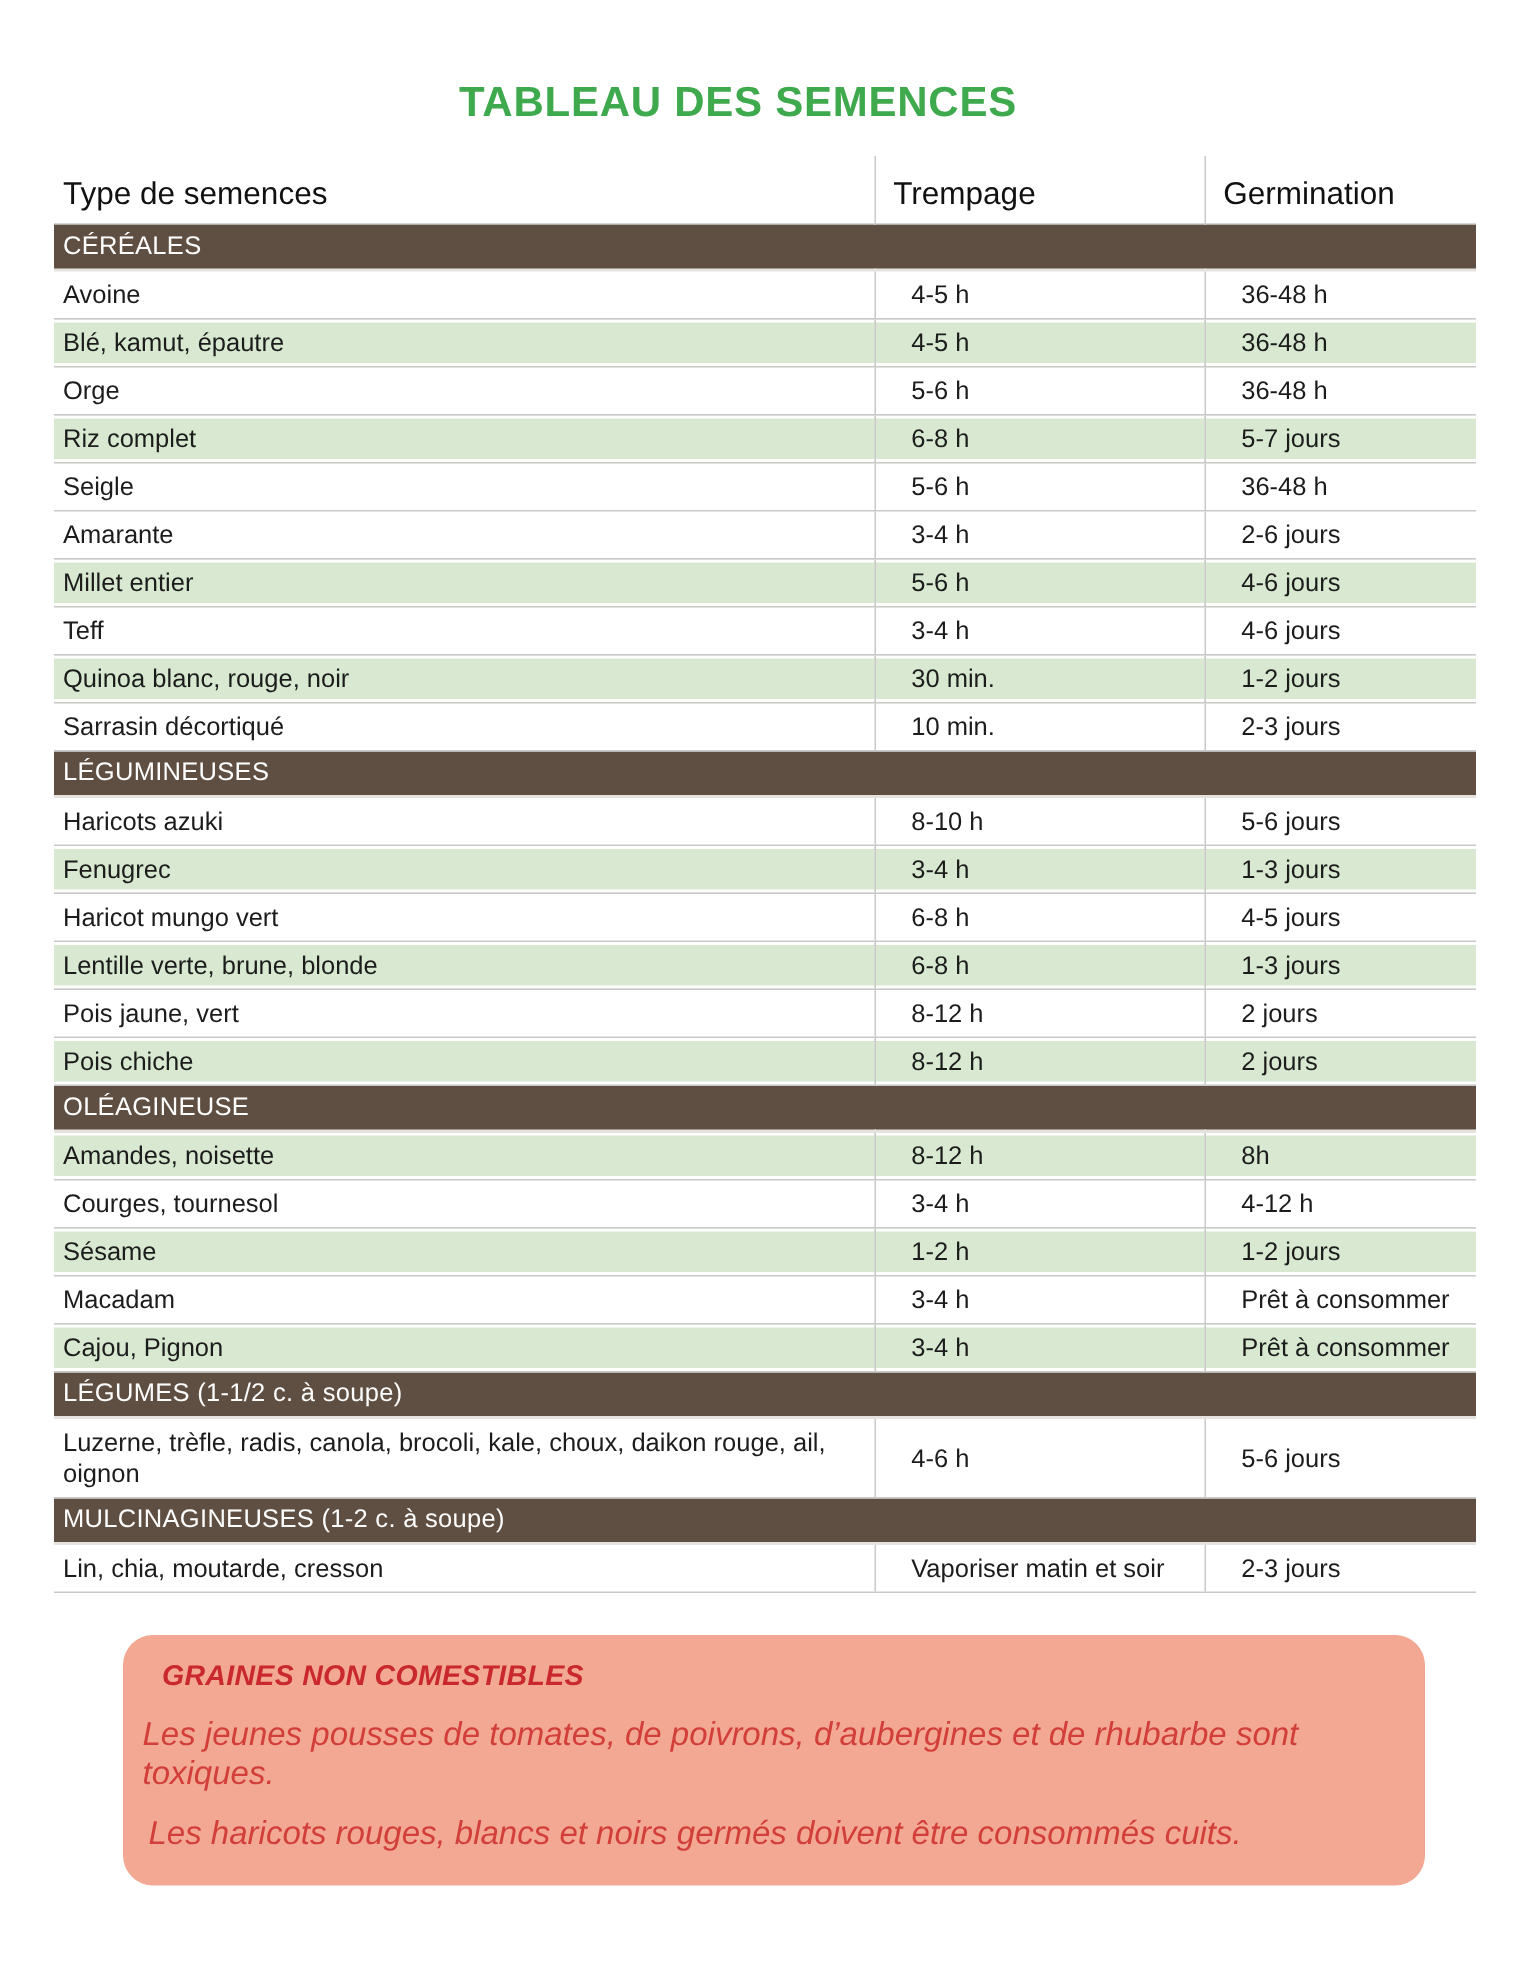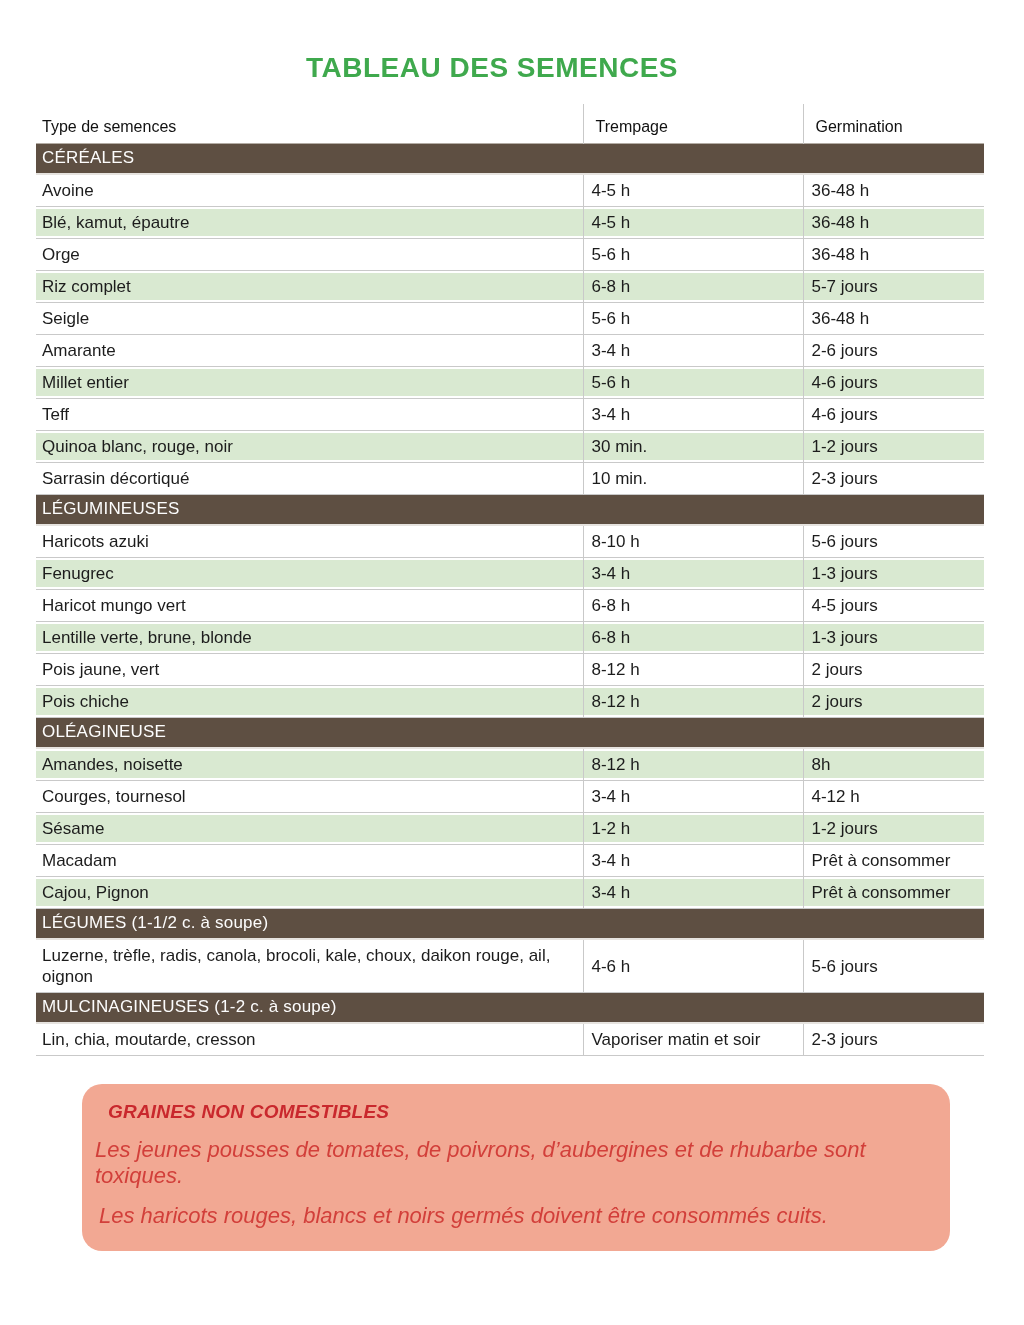--- a/index.html
+++ b/index.html
@@ -30,41 +30,41 @@
     margin:20px 0 0 36px;
     font-size:17px;
   }
   col.c1{width:547px;}
   col.c2{width:220px;}
   col.c3{width:187px;}
   thead th{
     font-weight:400;
     text-align:left;
     padding:14px 12px 7px 6px;
-    font-size:16px;
+    font-size:21px;
     color:#111;
   }
   thead th.c2, thead th.c3{border-left:1px solid var(--line);padding-left:12px;margin-left:24px;}
   tr.band td{
     background:var(--band-brown);
     color:#fdfdfd;
     padding:4px 28px 5px 6px;
     font-size:17px;
     letter-spacing:.2px;
     border-top:1px solid #b3aca4;
     border-bottom:2px solid #e6e3df;
   }
   tr.row td{
     height:32px;
     padding:5px 12px 5px 6px;
     border-bottom:1px solid var(--line);
     background:#fff;
     line-height:21px;
   }
-  tr.row td.c2, tr.row td.c3{padding-left:8px;border-left:1px solid var(--line);}
+  tr.row td.c2, tr.row td.c3{padding-left:24px;border-left:1px solid var(--line);}
   tr.row.green td{
     background:var(--row-green);
     box-shadow:inset 0 2px 0 #fff, inset 0 -2px 0 #fff;
   }
   .warning{
     margin:28px 0 0 82px;
     width:868px;
     background:var(--warn-bg);
     border-radius:20px;
     padding:17px 30px 22px 12px;

